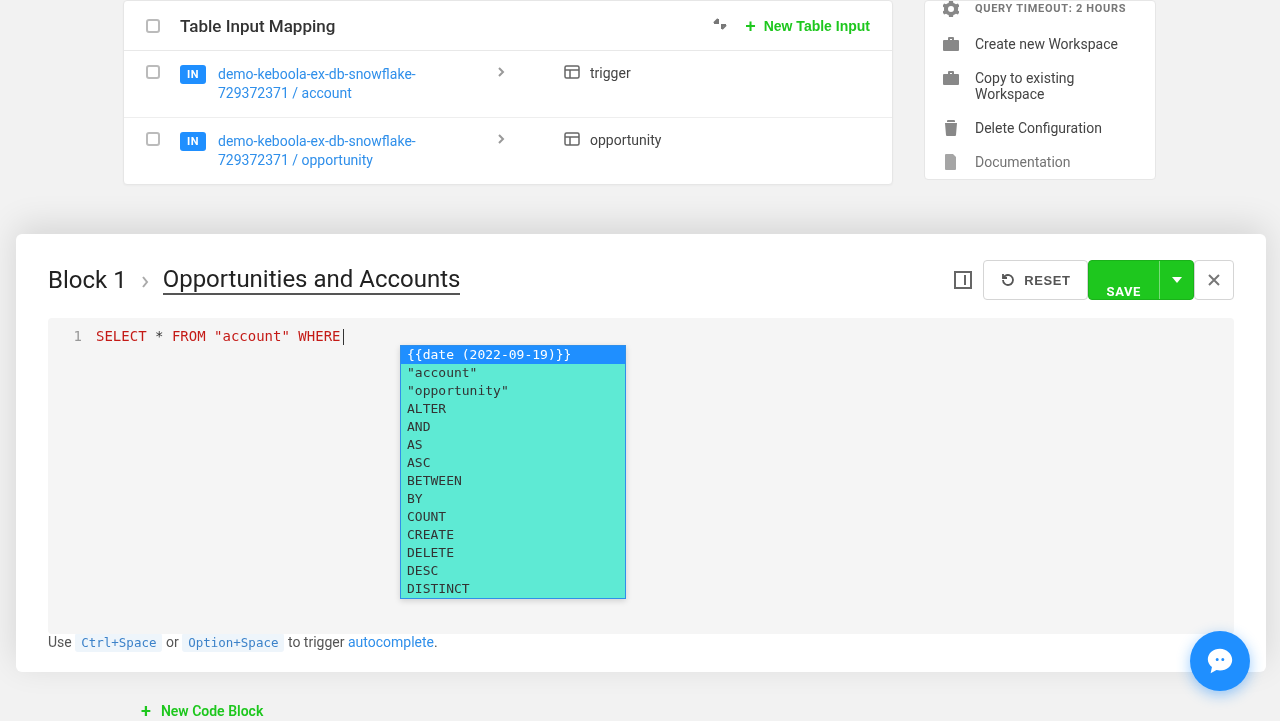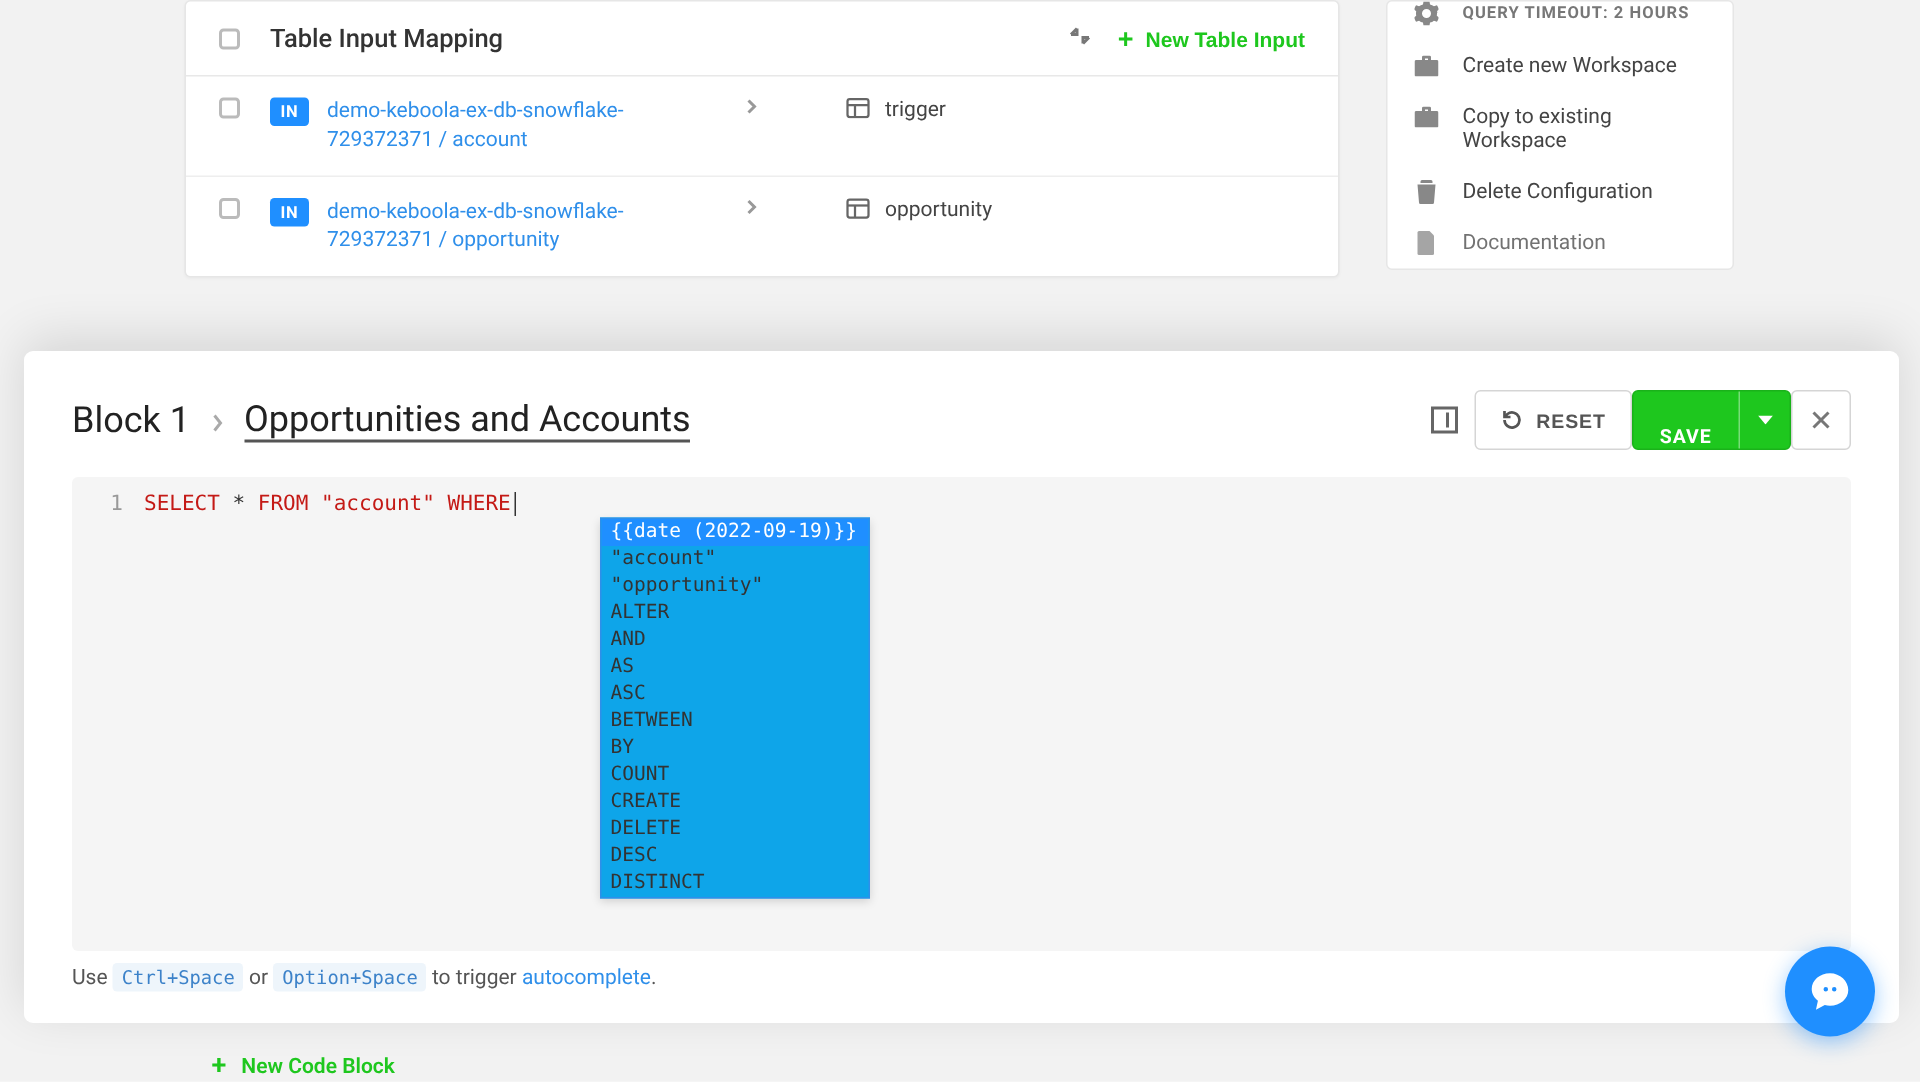--- a/index.html
+++ b/index.html
@@ -55,25 +55,25 @@
 
   .editor{background:#f5f5f5;border-radius:4px;position:relative;height:316px;padding:8px 0}
   .ed-line{display:flex;align-items:flex-start;font-family:Menlo,Consolas,monospace;font-size:14px;line-height:20px}
   .gutter{width:48px;text-align:right;color:#999;padding-right:14px}
   .code{white-space:pre}
   .kw{color:#c41a16}
   .op{color:#333}
   .str{color:#c41a16}
   .caret{display:inline-block;width:1px;height:16px;background:#333;vertical-align:middle;margin-left:2px}
 
-  .ac{position:absolute;left:352px;top:27px;width:180px;background:#0ea5e9;border:1px solid #2f8fea;box-shadow:0 2px 6px rgba(0,0,0,.15);font-family:Menlo,Consolas,monospace;font-size:13px;line-height:18px}
+  .ac{position:absolute;left:352px;top:27px;width:226px;background:#5eead4;border:1px solid #2f8fea;box-shadow:0 2px 6px rgba(0,0,0,.15);font-family:Menlo,Consolas,monospace;font-size:13px;line-height:18px}
   .ac-item{padding:0 6px;white-space:pre;cursor:pointer}
   .ac-item.sel{background:#1f8fff;color:#fff}
 
-  .hint{margin-top:10px;font-size:14px;color:#555}
+  .hint{font-size:14px;color:#555}
   .kbd{background:#eef5fb;color:#3c82c9;border-radius:3px;padding:2px 6px;font-family:Menlo,Consolas,monospace;font-size:12.5px}
   .hint a{color:#2f8fea;text-decoration:none}
 
   
   .footer-peek{position:absolute;left:141px;bottom:0;display:flex;align-items:center;gap:10px;color:#1ec71e;font-weight:600;font-size:14px}
   .footer-peek .plus{font-size:18px}
 
   
   .chat-fab{position:absolute;right:30px;bottom:30px;width:60px;height:60px;border-radius:50%;background:#1f8fff;display:flex;align-items:center;justify-content:center;box-shadow:0 4px 14px rgba(31,143,255,.45);cursor:pointer}
   .chat-fab svg{width:30px;height:30px;fill:#fff}

